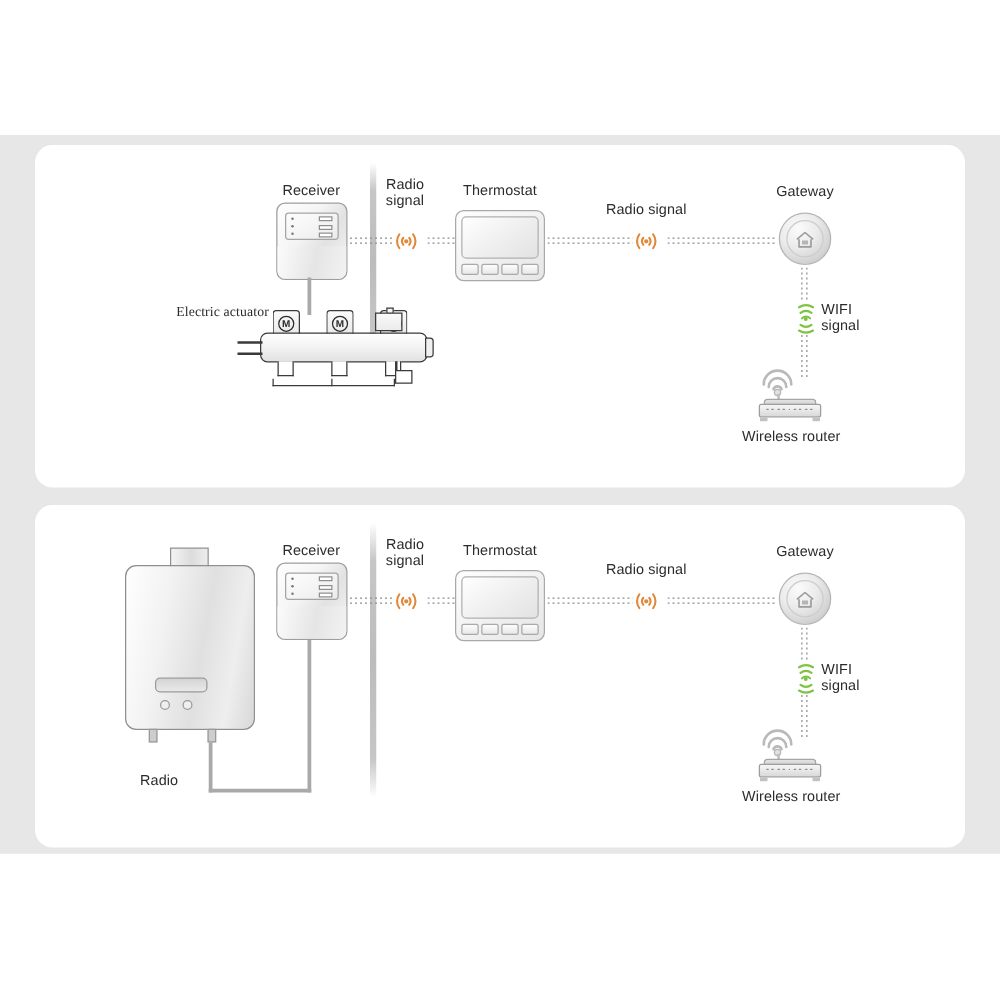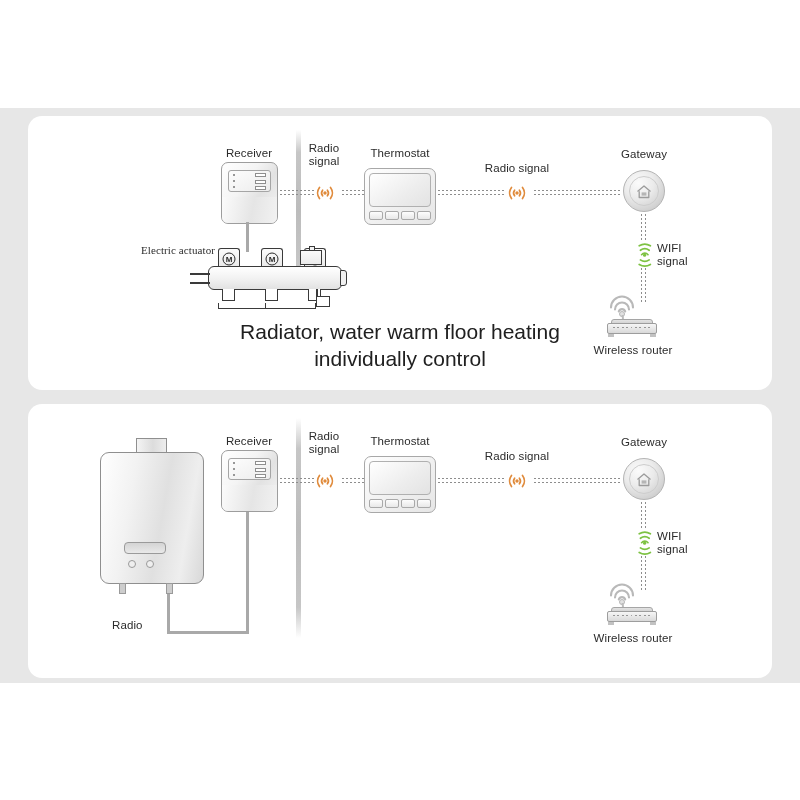--- a/index.html
+++ b/index.html
@@ -367,22 +367,20 @@
       <div class="mf-drop" style="left:34px;"></div>
       <div class="mf-drop" style="left:77px;"></div>
       <div class="mf-drop" style="left:120px;"></div>
       <div class="mf-elbow"></div>
       <div class="mf-elbow2"></div>
       <div class="mf-brace">
         <span style="left:46px;"></span>
       </div>
     </div>
 
-    <div class="headline" style="top:202px;">Radiator, water warm floor heating</div>
-    <div class="headline" style="top:229px;">individually control</div>
   </div>
 
   <div class="panel" id="panel-bottom">
 
     <div class="wall" style="left:268px;top:14px;height:220px;"></div>
 
     <div class="boiler" style="left:72px;top:34px;">
       <div class="flue"></div>
       <div class="shell"></div>
       <div class="vent"></div>

